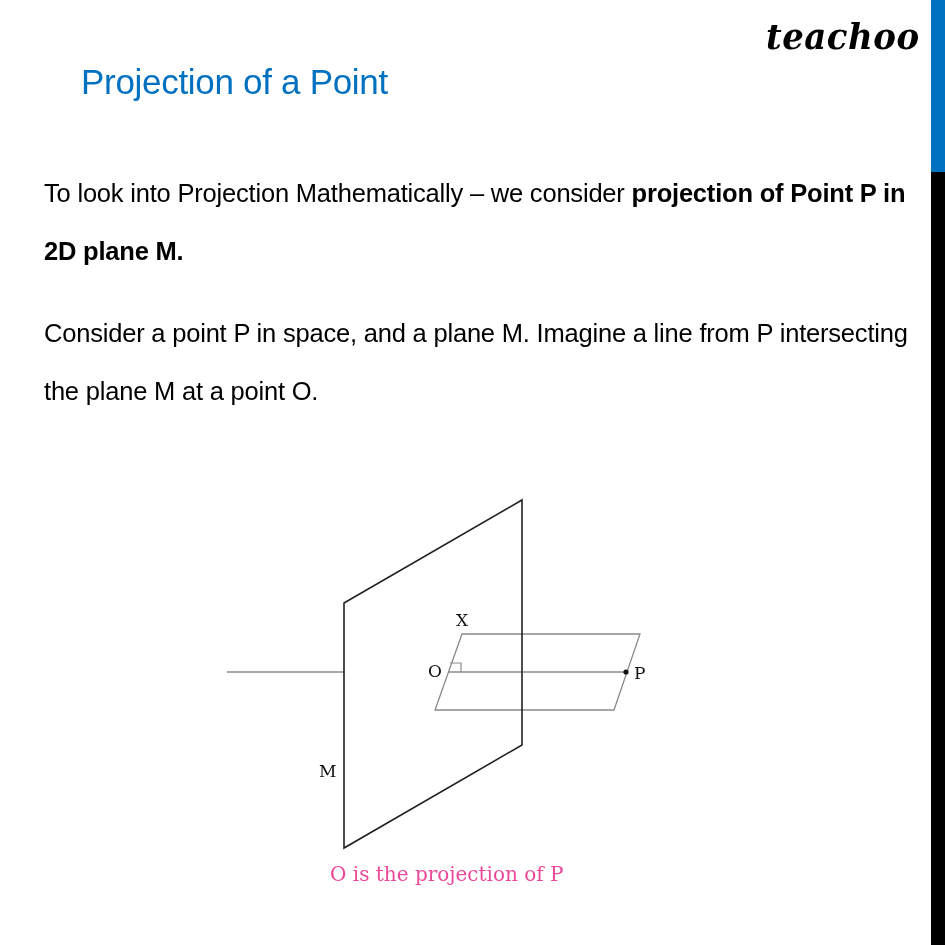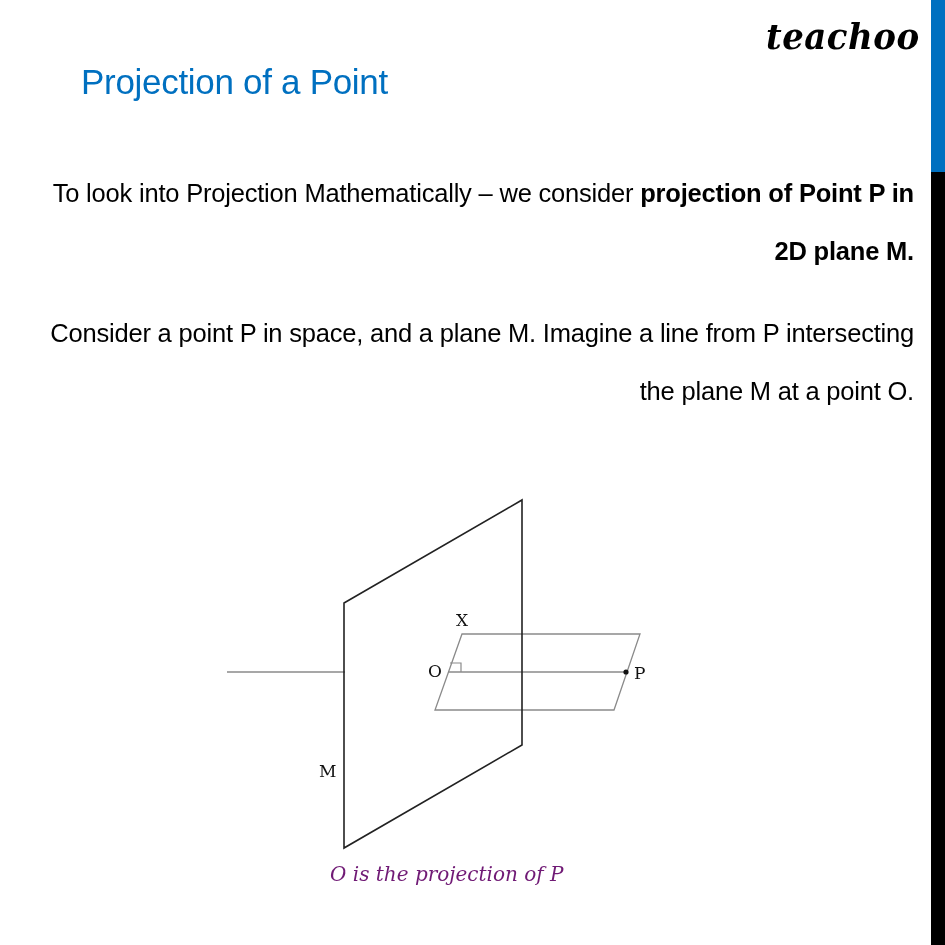--- a/index.html
+++ b/index.html
@@ -6,27 +6,27 @@
     html, body { width: 945px; height: 945px; background: #ffffff; overflow: hidden; }
     body { position: relative; font-family: "Liberation Sans", sans-serif; color: #000; }
 
     .side-bar-blue { position: absolute; left: 931px; top: 0; width: 14px; height: 172px; background: #0070c0; }
     .side-bar-black { position: absolute; left: 931px; top: 172px; width: 14px; height: 773px; background: #000000; }
 
     .logo { position: absolute; left: 766px; top: 16px; font-family: "DejaVu Serif", serif; font-style: italic; font-weight: bold; font-size: 34px; letter-spacing: 0.5px; color: #000; transform: scaleY(1.05); }
 
     .title { position: absolute; left: 44px; top: 62px; font-family: "Liberation Sans", sans-serif; font-weight: normal; font-size: 35px; color: #0070c0; letter-spacing: -0.3px; margin-left: 37px; }
 
-    .para { position: absolute; left: 44px; font-family: "Liberation Sans", sans-serif; font-size: 25.5px; line-height: 58px; color: #000; letter-spacing: -0.2px; text-align: right; }
+    .para { position: absolute; left: 44px; font-family: "Liberation Sans", sans-serif; font-size: 25.5px; line-height: 58px; color: #000; letter-spacing: -0.2px; }
     .para1 { top: 164px; width: 870px; }
     .para2 { top: 304px; width: 870px; }
     .para b { font-weight: bold; }
 
     .figure { position: absolute; left: 0; top: 0; width: 945px; height: 945px; pointer-events: none; }
-    .caption { position: absolute; left: 330px; top: 862px; font-family: "DejaVu Serif", serif; font-style: italic; font-size: 20px; color: #701a75; }
+    .caption { position: absolute; left: 330px; top: 862px; font-family: "DejaVu Serif", serif; font-size: 20px; color: #ec4899; }
     .lbl { position: absolute; font-family: "DejaVu Serif", serif; font-size: 17px; color: #111; }
   </style>
 </head>
 <body>
 
 <div class="side-bar-blue"></div>
 <div class="side-bar-black"></div>
 
 <div class="logo">teachoo</div>
 

